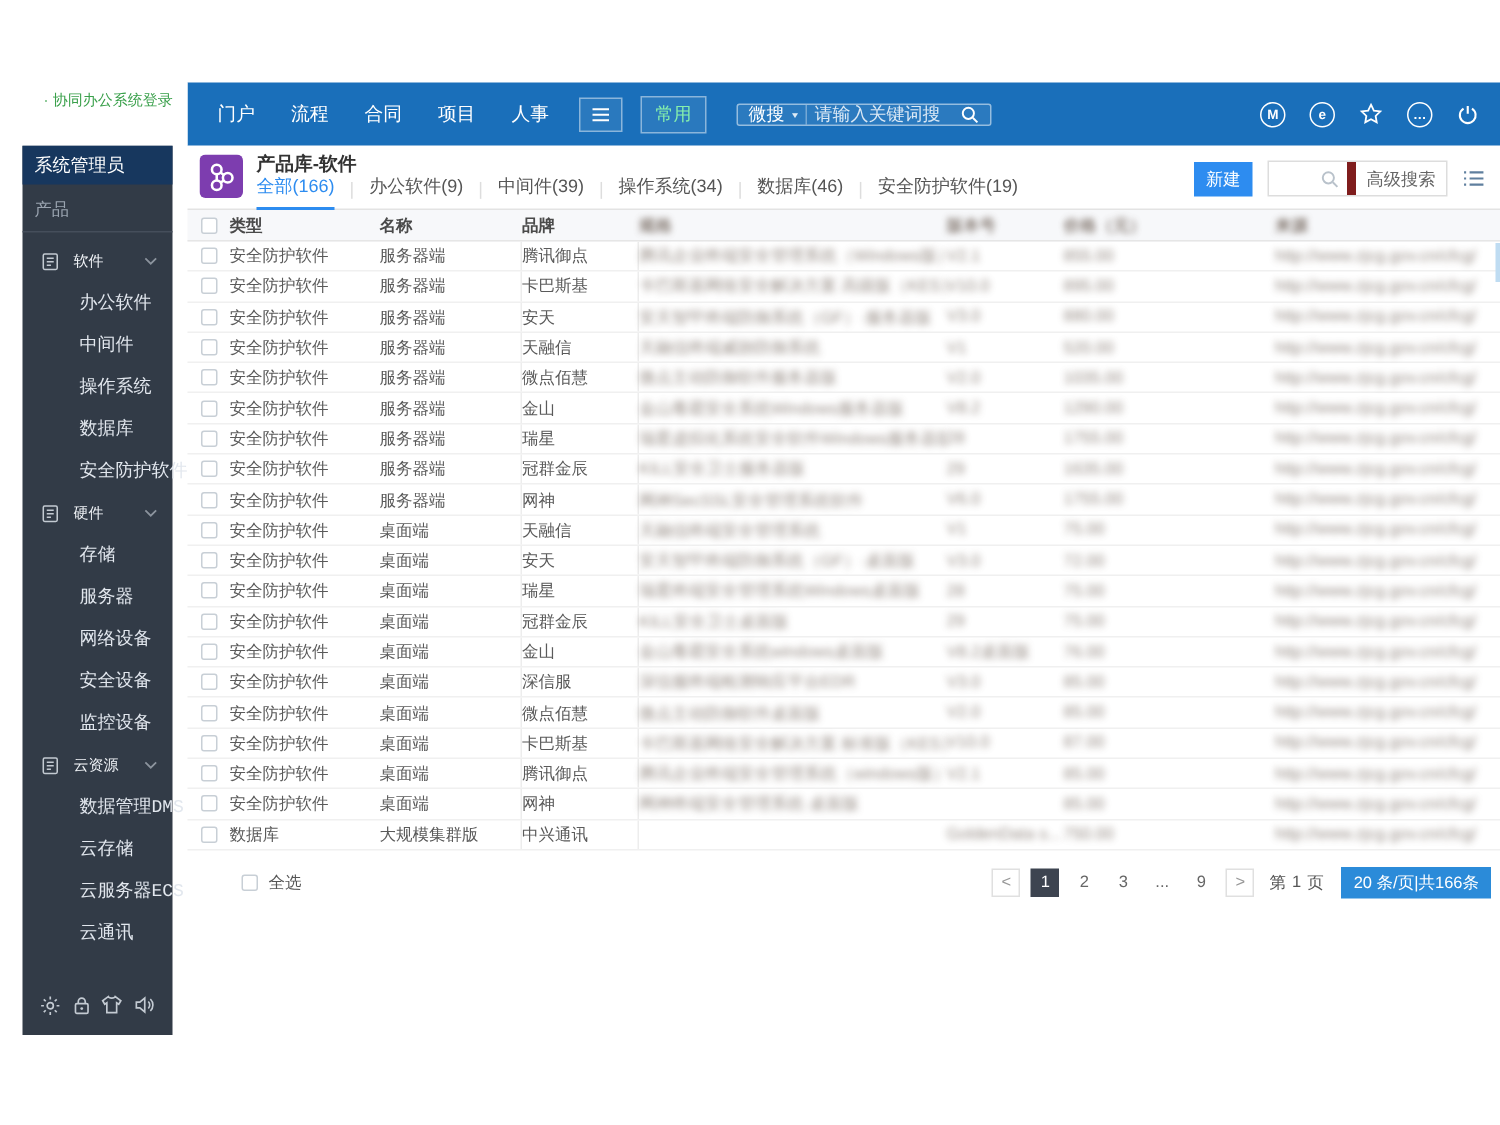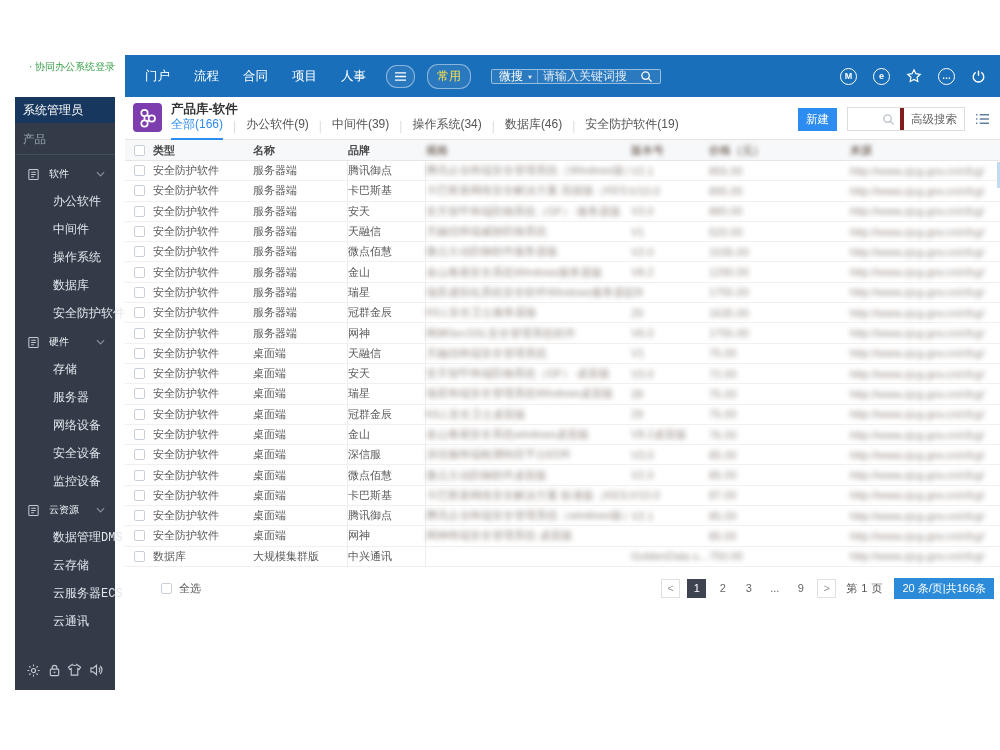--- a/index.html
+++ b/index.html
@@ -12,21 +12,21 @@
 
   
   .logo-box{position:absolute;left:0;top:55px;width:125px;height:42px;background:#fff;padding:3px 0 0 5px;z-index:3;}
   .logo-row{display:flex;align-items:center;gap:4px;}
   .logo-title{font-size:12px;font-weight:bold;color:#1d3e6e;letter-spacing:1px;line-height:13px;}
   .logo-sub{font-size:5px;color:#9aa0a8;letter-spacing:0;}
   .logo-login{font-size:10px;color:#3aa04b;margin:2px 0 0 24px;cursor:pointer;}
   .topbar{position:absolute;left:125px;top:55px;width:875px;height:42px;background:var(--topbar);display:flex;align-items:center;padding:0 14px 0 20px;gap:20px;z-index:2;}
   .topnav{display:flex;gap:24px;}
   .nav-item{color:#fff;font-size:12.5px;cursor:pointer;white-space:nowrap;}
-  .tb-btn{color:#fde047;border:1px solid rgba(255,255,255,.45);background:rgba(255,255,255,.07);font-size:12px;padding:3px 9px;border-radius:11px;display:flex;align-items:center;cursor:pointer;white-space:nowrap;}
+  .tb-btn{color:#86efac;border:1px solid rgba(255,255,255,.45);background:rgba(255,255,255,.07);font-size:12px;padding:3px 9px;border-radius:0;display:flex;align-items:center;cursor:pointer;white-space:nowrap;}
   .tb-btn.menu{padding:5px 7px;margin-right:-8px;}
   .search-box{display:flex;align-items:center;height:15px;border:1px solid rgba(255,255,255,.5);background:rgba(255,255,255,.08);padding:0 7px;gap:5px;border-radius:2px;color:#fff;}
   .search-engine{font-size:12px;white-space:nowrap;}
   .caret{font-size:8px;opacity:.85;transform:scaleY(.8);}
   .sb-div{width:1px;height:13px;background:rgba(255,255,255,.35);}
   .search-box input{background:transparent;border:none;outline:none;color:#fff;font-size:12px;width:92px;}
   .search-box input::placeholder{color:#dcE9f5;}
   .tb-icons{margin-left:auto;display:flex;gap:16px;align-items:center;}
   .circle-icon{width:17px;height:17px;border:1.4px solid #fff;border-radius:50%;color:#fff;font-size:9px;font-weight:bold;display:flex;align-items:center;justify-content:center;cursor:pointer;}
   .svg-icon{color:#fff;display:flex;align-items:center;cursor:pointer;}
@@ -52,21 +52,21 @@
   .page-title{position:absolute;left:46px;top:4px;font-size:12.5px;font-weight:bold;color:#333;}
   .tabs{position:absolute;left:46px;bottom:-1px;display:flex;align-items:flex-end;font-size:12px;color:#555;}
   .tab{padding:0 0 7px;cursor:pointer;white-space:nowrap;}
   .tab.active{color:var(--accent);border-bottom:2px solid var(--accent);padding-bottom:5px;}
   .tab-sep{color:#ddd;margin:0 10px;padding-bottom:7px;}
   .toolbar{position:absolute;right:10px;top:10px;display:flex;align-items:center;}
   .btn-new{background:var(--accent);color:#fff;border:none;font-size:11.5px;padding:4px 8px;cursor:pointer;margin-right:10px;}
   .mini-search{display:flex;align-items:center;border:1px solid #ddd;height:24px;background:#fff;}
   .mini-search input{border:none;outline:none;width:34px;font-size:11px;padding:0 4px;}
   .mini-search .svg-icon{color:#b9c2cb;margin-right:5px;}
-  .btn-adv{border:none;border-left:4px solid #7f1d1d;background:#fff;color:#666;font-size:11.5px;padding:4px 7px;height:22px;cursor:pointer;white-space:nowrap;}
+  .btn-adv{border:none;border-left:6px solid #7f1d1d;background:#fff;color:#666;font-size:11.5px;padding:4px 7px;height:22px;cursor:pointer;white-space:nowrap;}
   .list-icon{margin-left:10px;color:#5f7f9e;display:flex;cursor:pointer;}
 
   
   .table{position:relative;}
   .vscroll{position:absolute;right:0;top:22px;width:3px;height:26px;background:#bfdcf2;}
   .thead,.trow{display:grid;grid-template-columns:28px 100px 95px 78px 205px 78px 141px 1fr;align-items:center;}
   .thead{height:21px;background:#f7f8fa;border-bottom:1px solid #e6e6e6;font-size:11px;font-weight:bold;color:#4a4a4a;}
   .trow{height:20.3px;border-bottom:1px solid #f0f0f0;font-size:11px;color:#5a5a5a;}
   .cell{overflow:hidden;white-space:nowrap;padding-right:6px;}
   .cell.vline{border-right:1px solid #ededed;height:100%;display:flex;align-items:center;}

